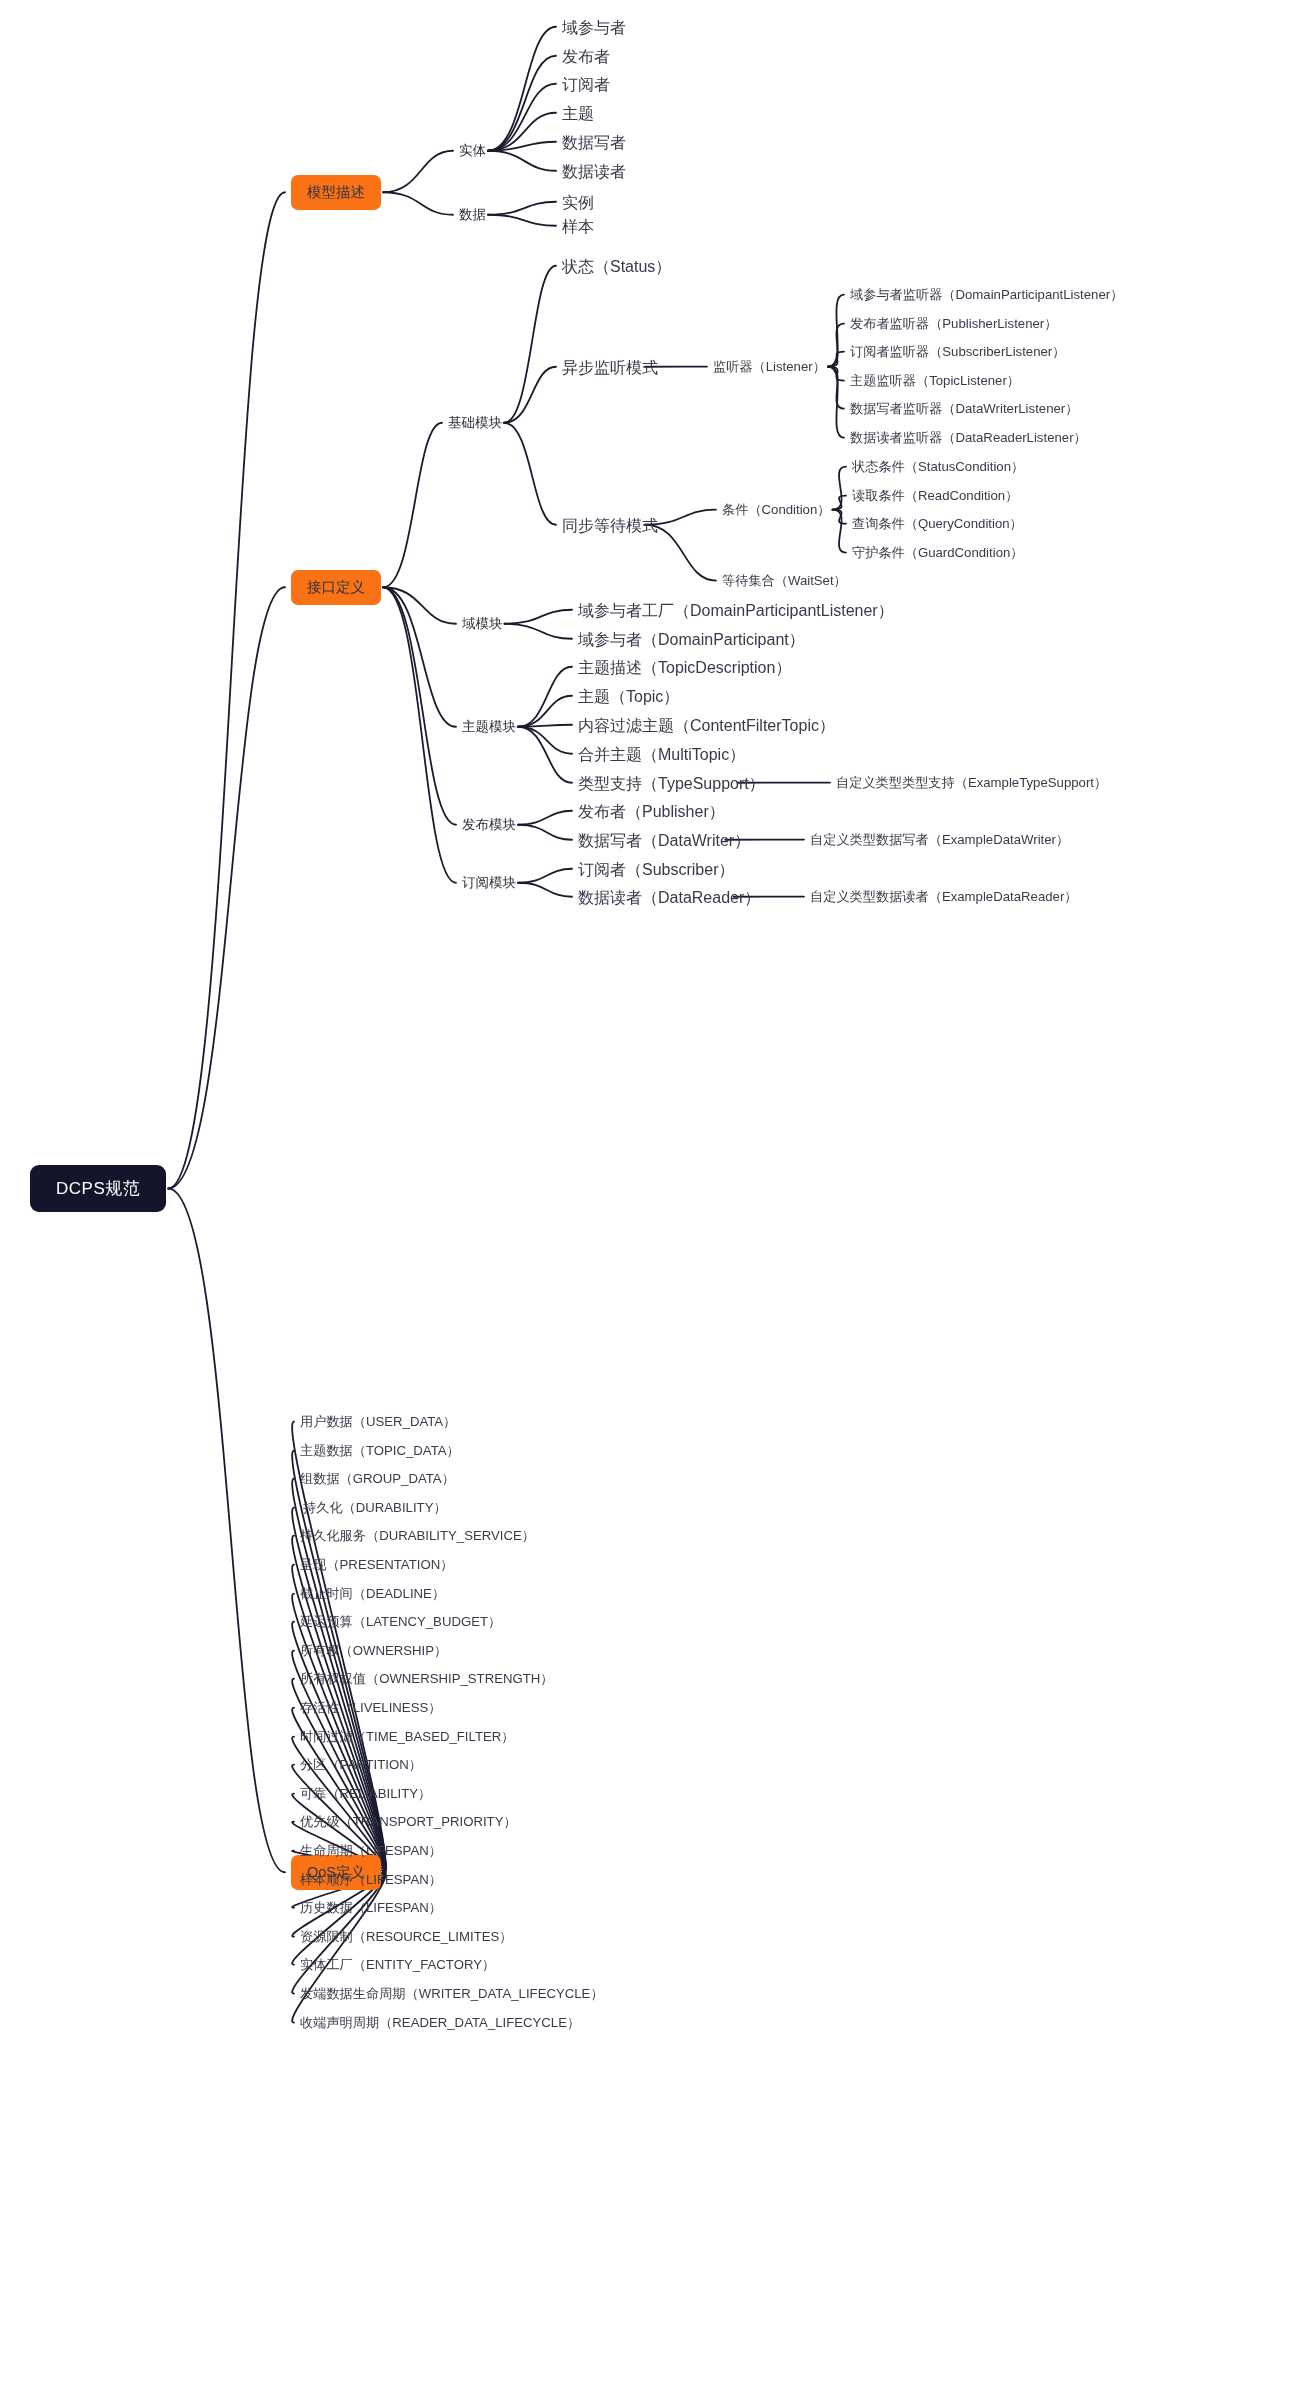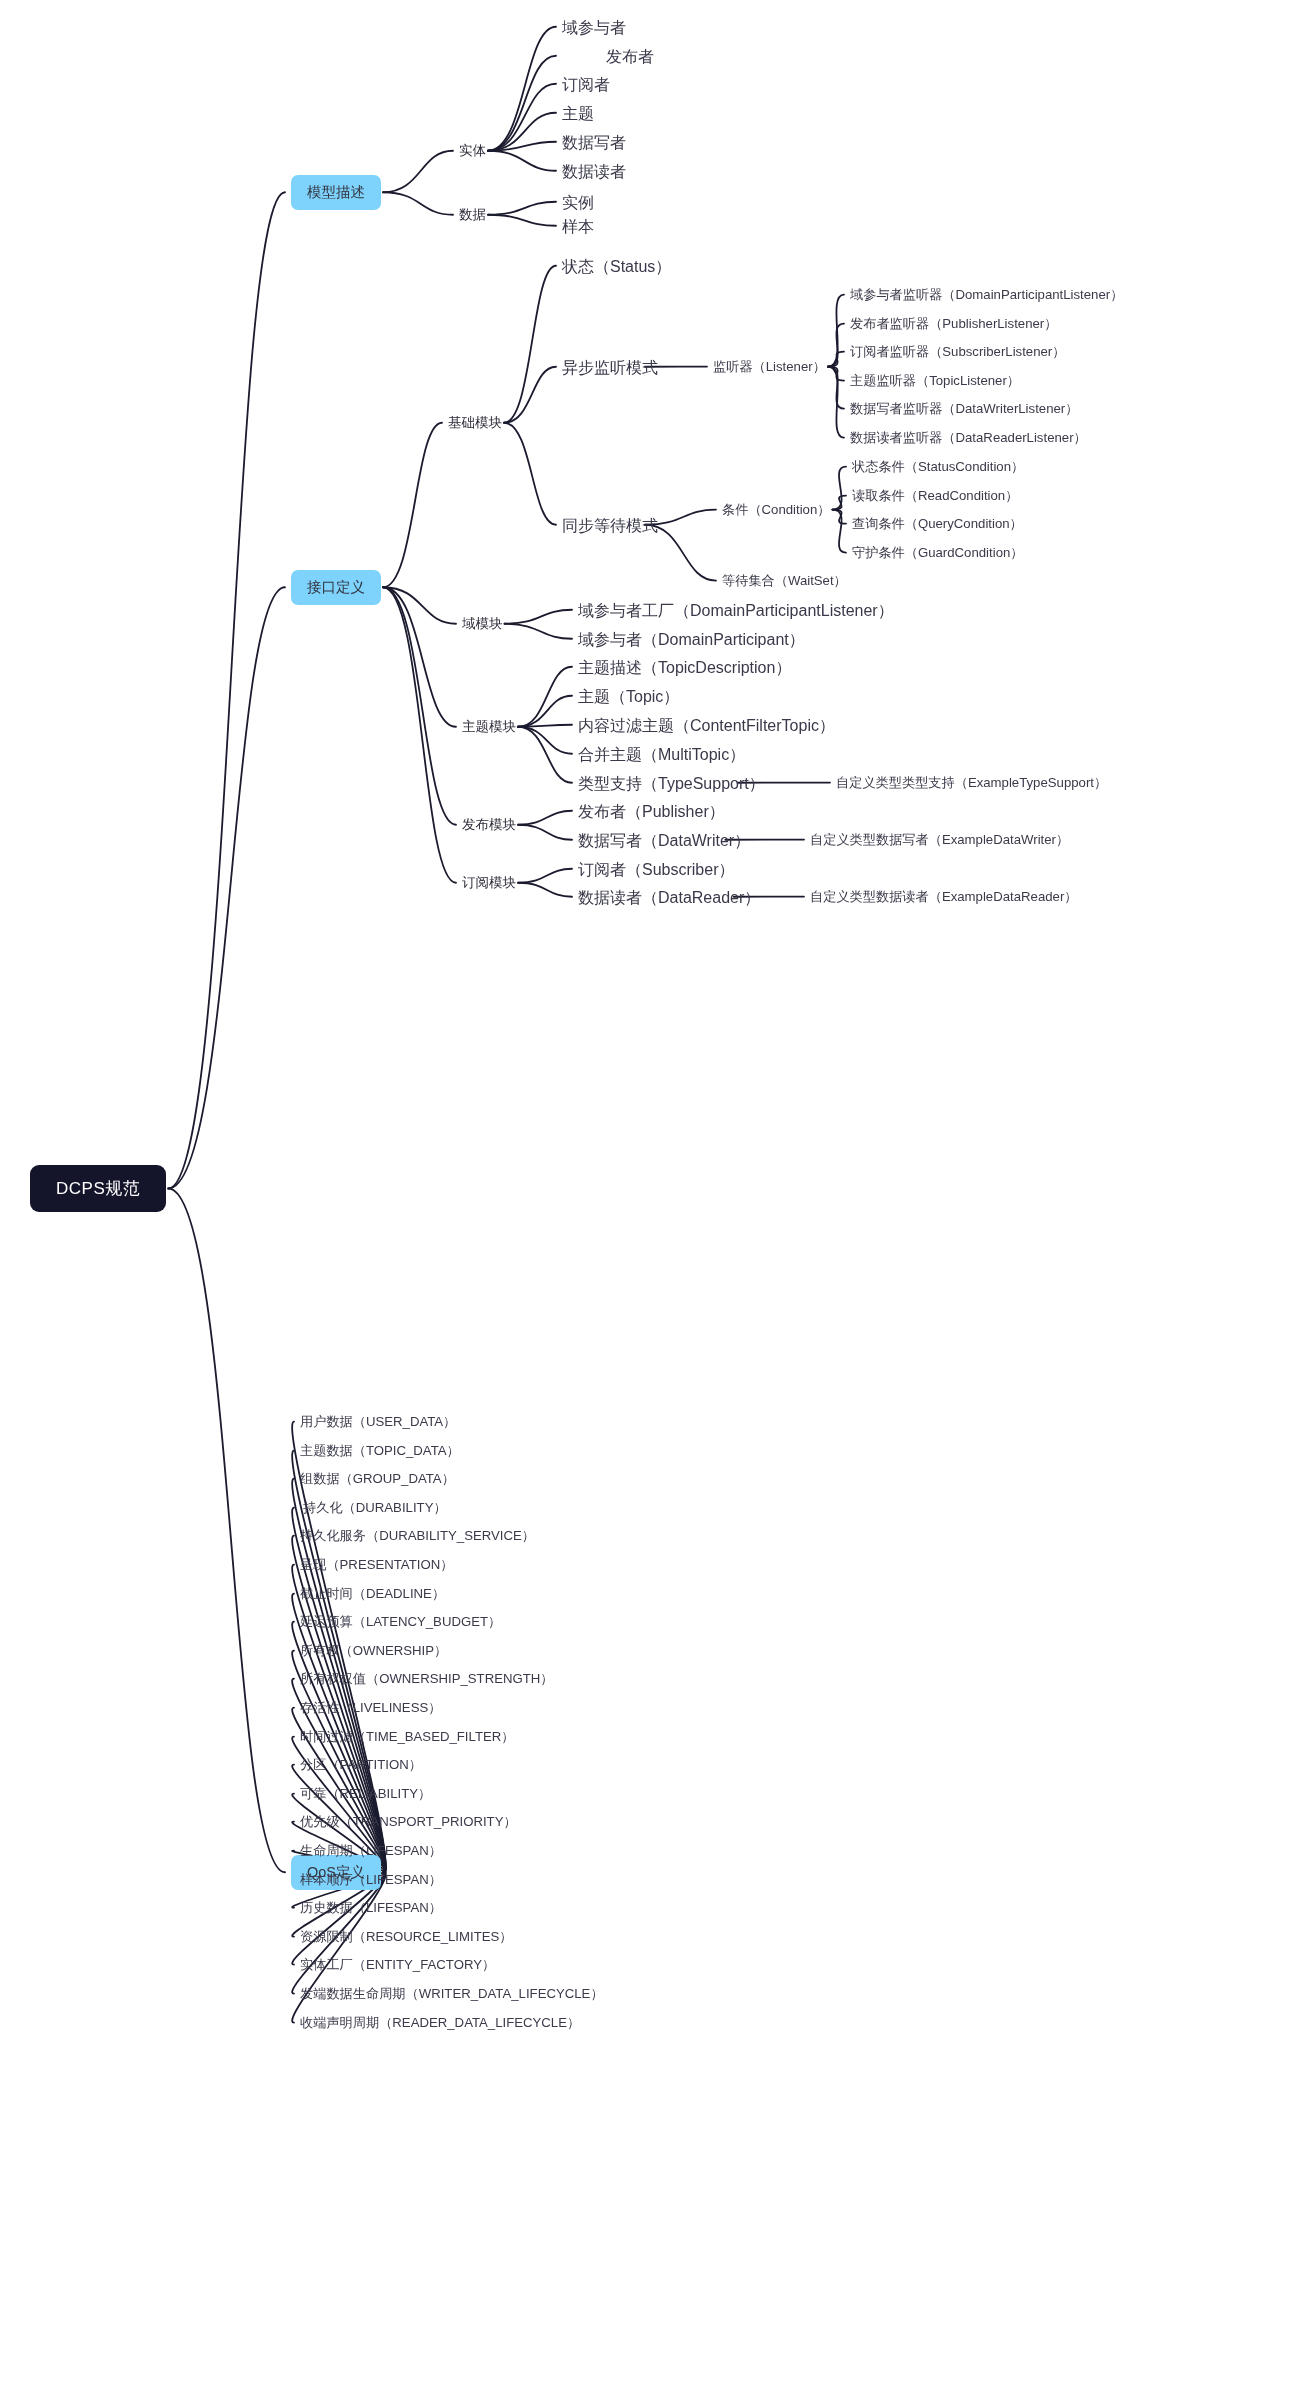--- a/index.html
+++ b/index.html
@@ -6,21 +6,21 @@
   body{font-family:"Liberation Sans","DejaVu Sans",sans-serif;}
   #canvas{position:relative;width:1289px;height:2383px;background:#fff;overflow:hidden;}
   svg.links{position:absolute;left:0;top:0;width:1289px;height:2383px;pointer-events:none;}
   svg.links path{fill:none;stroke:#1b1b2f;stroke-width:1.8;stroke-linecap:round;}
   .node{position:absolute;white-space:nowrap;color:#2a2a3c;font-size:13.5px;line-height:1;}
   .node.lvl0{
     background:#14142b;color:#ffffff;border-radius:9px;
     padding:15px 26px;font-size:17px;letter-spacing:.5px;
   }
   .node.lvl1{
-    background:#7dd3fc;color:#33333f;border-radius:7px;
+    background:#f97316;color:#33333f;border-radius:7px;
     padding:10px 16px;font-size:14.5px;
   }
   .node.lvl2{font-size:13.5px;color:#2d2d3a;}
   .node.lvl3{font-size:16px;color:#39394a;}
   .node.leaf{font-size:13.2px;color:#3a3a4a;}
 </style>
 </head>
 <body>
 
 <div id="canvas">
@@ -94,21 +94,21 @@
       <path d="M383.015625,1872.25 C405.015625,1872.25 275.3,1936.6015625 294,1936.6015625"></path>
       <path d="M383.015625,1872.25 C405.015625,1872.25 275.3,1964.6015625 294,1964.6015625"></path>
       <path d="M383.015625,1872.25 C405.015625,1872.25 275.3,1993.6015625 294,1993.6015625"></path>
       <path d="M383.015625,1872.25 C405.015625,1872.25 275.3,2022.6015625 294,2022.6015625"></path>
     </svg>
   <div id="nodes-layer">
       <div class="node lvl0" style="left: 30px; top: 1165px;">DCPS规范</div>
       <div class="node lvl1" style="left: 291px; top: 175px;">模型描述</div>
       <div class="node lvl2" style="left: 459px; top: 144px;">实体</div>
       <div class="node lvl3" style="left: 562px; top: 20px;">域参与者</div>
-      <div class="node lvl3" style="left: 562px; top: 49px; margin-left: 44px;">发布者</div>
+      <div class="node lvl3" style="left: 562px; top: 49px;">发布者</div>
       <div class="node lvl3" style="left: 562px; top: 77px;">订阅者</div>
       <div class="node lvl3" style="left: 562px; top: 106px;">主题</div>
       <div class="node lvl3" style="left: 562px; top: 135px;">数据写者</div>
       <div class="node lvl3" style="left: 562px; top: 164px;">数据读者</div>
       <div class="node lvl2" style="left: 459px; top: 208px;">数据</div>
       <div class="node lvl3" style="left: 562px; top: 195px;">实例</div>
       <div class="node lvl3" style="left: 562px; top: 219px;">样本</div>
       <div class="node lvl1" style="left: 291px; top: 570px;">接口定义</div>
       <div class="node lvl2" style="left: 448px; top: 416px;">基础模块</div>
       <div class="node lvl3" style="left: 562px; top: 259px;">状态（Status）</div>

